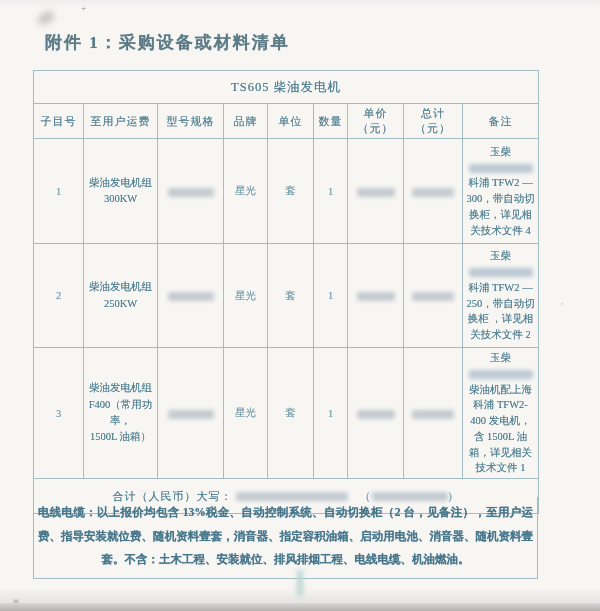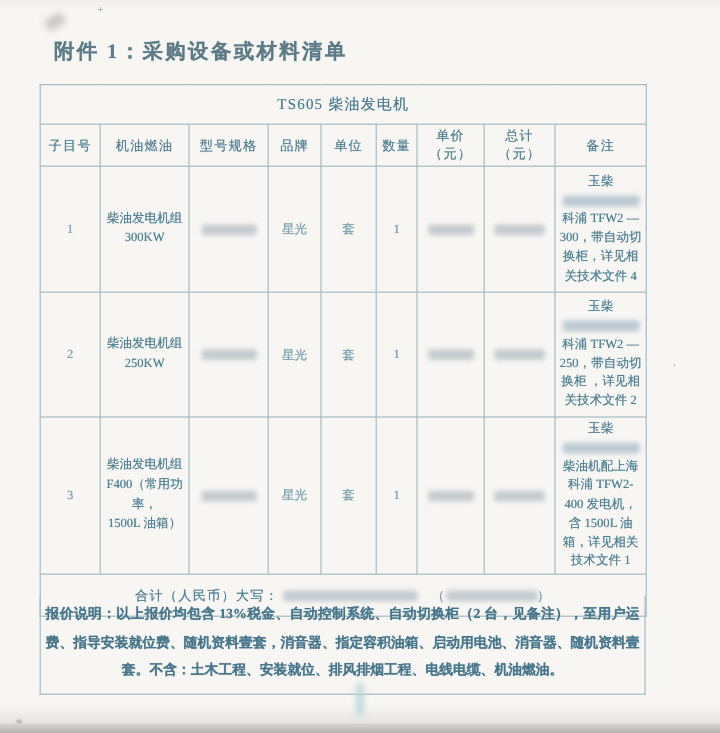--- a/index.html
+++ b/index.html
@@ -84,21 +84,21 @@
         <col style="width: 56px;">
         <col style="width: 59px;">
         <col style="width: 76px;">
       </colgroup>
     <thead>
       <tr>
         <th class="t-title" colspan="9">TS605 柴油发电机</th>
       </tr>
       <tr class="t-head" id="head-row">
           <th>子目号</th>
-          <th>机油燃油</th>
+          <th>至用户运费</th>
           <th>型号规格</th>
           <th>品牌</th>
           <th>单位</th>
           <th>数量</th>
           <th>单价（元）</th>
           <th>总计（元）</th>
           <th>备注</th>
         </tr>
     </thead>
     <tbody id="body-rows">
@@ -141,21 +141,21 @@
         <td colspan="9">
           <span>合计（人民币）大写：</span>
           <span class="redact" id="amt-words" style="width: 112px;"></span>
           &nbsp;&nbsp;<span class="faint">（</span><span class="redact" id="amt-fig" style="width: 76px;"></span><span class="faint">）</span>
         </td>
       </tr>
     </tbody>
   </table>
 
   <div class="notes">
-    <span>报价说明：</span><span>以上报价均包含 13%税金、自动控制系统、自动切换柜（2 台，见备注），至用户运费、指导安装就位费、随机资料壹套，消音器、指定容积油箱、启动用电池、消音器、随机资料壹套。不含：土木工程、安装就位、排风排烟工程、电线电缆、机油燃油。</span>
+    <span>电线电缆：</span><span>以上报价均包含 13%税金、自动控制系统、自动切换柜（2 台，见备注），至用户运费、指导安装就位费、随机资料壹套，消音器、指定容积油箱、启动用电池、消音器、随机资料壹套。不含：土木工程、安装就位、排风排烟工程、电线电缆、机油燃油。</span>
   </div>
 
   <span class="artifact a-bleed"></span>
   <span class="artifact a-dot"></span>
   <span class="artifact a-comma">,</span>
 
   <div class="edge-bottom"></div>
 </div>
 
 </body></html>

